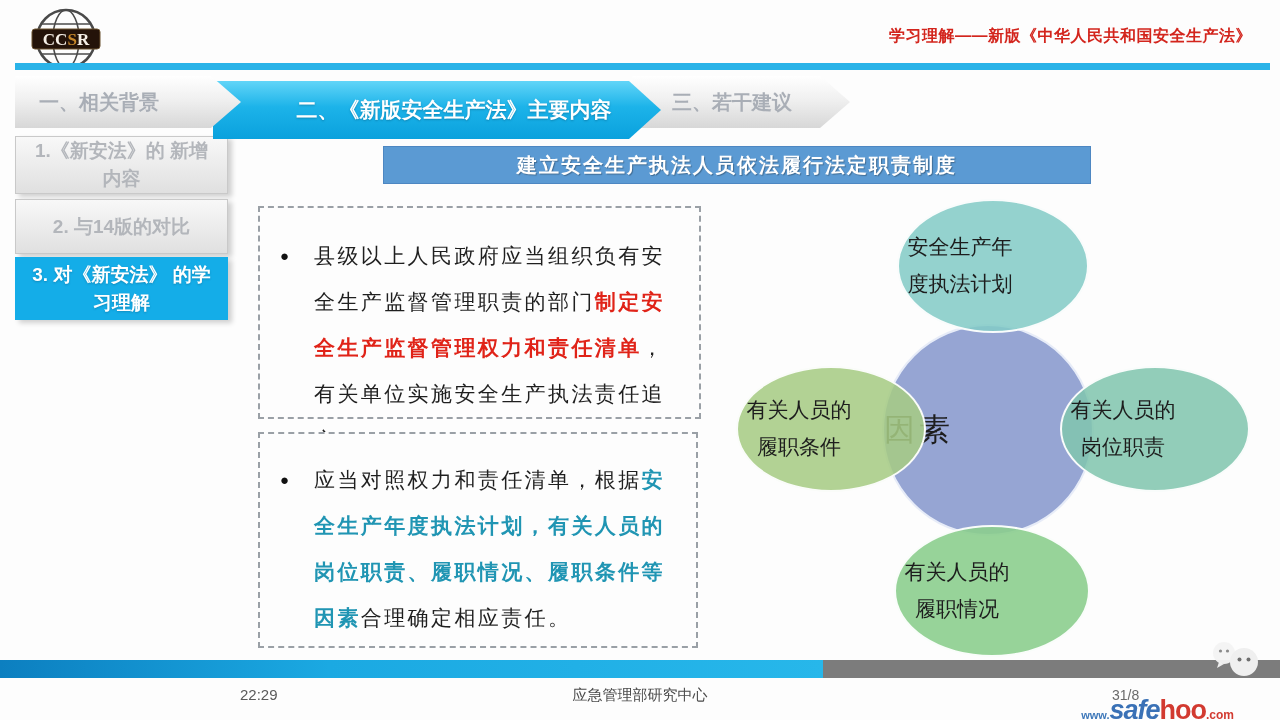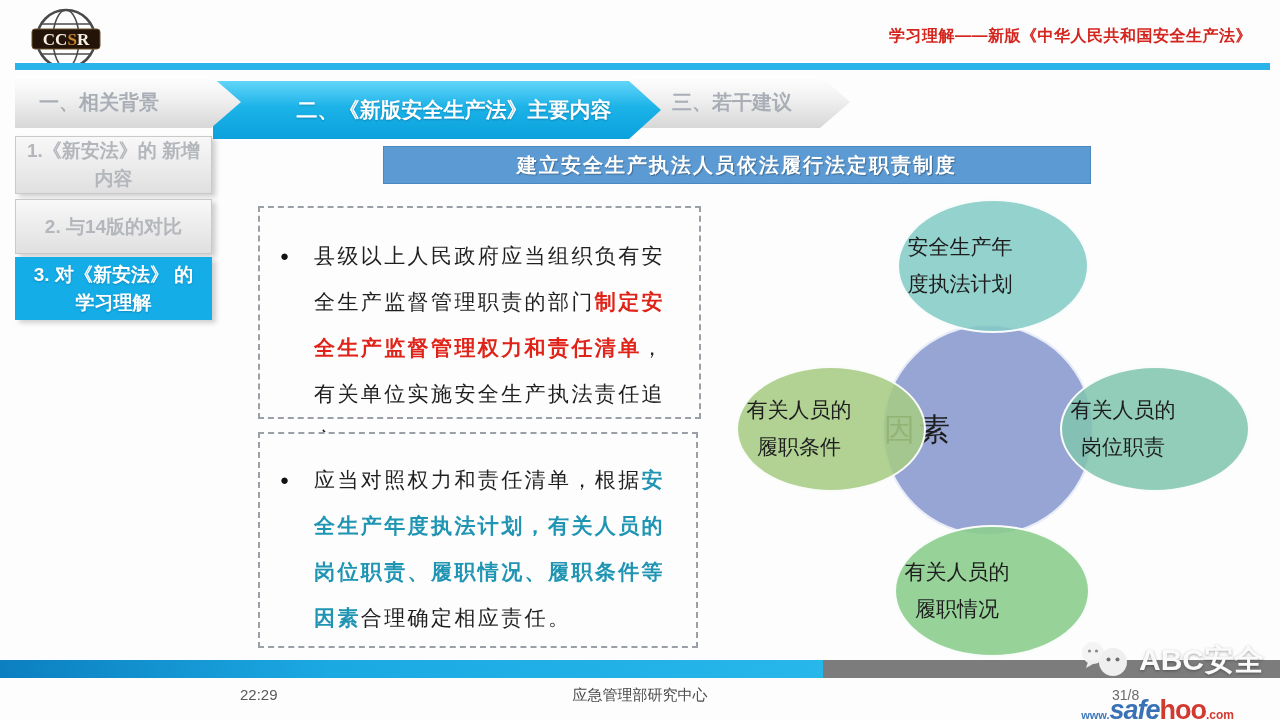--- a/index.html
+++ b/index.html
@@ -25,21 +25,21 @@
     background:linear-gradient(180deg,#62d5f8 0%,#1cb3e9 45%,#0aa1dd 100%);
     color:#fff; font-size:21px; justify-content:center; padding-left:34px;
     clip-path:polygon(0 0, calc(100% - 32px) 0, 100% 50%, calc(100% - 32px) 100%, 0 100%);
     text-shadow:0 1px 2px rgba(0,60,90,.35);
     filter:drop-shadow(2px 2px 2px rgba(0,0,0,.2));
     margin-top:8px;
   }
   .tab3 { left:632px; width:218px; z-index:1; justify-content:center; padding-right:18px; }
 
   
-  .side-item { position:absolute; left:15px; width:197px; display:flex; align-items:center; justify-content:center;
+  .side-item { position:absolute; left:15px; width:213px; display:flex; align-items:center; justify-content:center;
     text-align:center; font-weight:bold; font-size:19px; line-height:1.45;
     background:linear-gradient(180deg,#f8f8f8,#e0e0e0); color:#b3b6bb; border:1px solid #c9c9c9;
     box-shadow:4px 3px 5px rgba(0,0,0,.18); padding:18px 10px; }
   .side1 { top:136px; height:58px; }
   .side2 { top:199px; height:55px; }
   .side3 { top:257px; height:63px; background:#14ade8; color:#fff; border:none;
     text-shadow:0 1px 2px rgba(0,60,90,.3); }
 
   
   .title-bar { position:absolute; left:383px; top:146px; width:708px; height:38px;
@@ -146,21 +146,20 @@
   <div class="brand">
     <svg width="54" height="44" viewBox="0 0 54 44">
       <circle cx="14" cy="15" r="11" fill="#f3f3f3" opacity="0.95"></circle>
       <circle cx="10.5" cy="13" r="1.6" fill="#8a8a8a"></circle>
       <circle cx="17.5" cy="13" r="1.6" fill="#8a8a8a"></circle>
       <path d="M9 24 L7 30 L14 26 Z" fill="#f3f3f3" opacity="0.95"></path>
       <circle cx="34" cy="24" r="14" fill="#efefef"></circle>
       <circle cx="29.5" cy="21.5" r="2" fill="#6f6f6f"></circle>
       <circle cx="38.5" cy="21.5" r="2" fill="#6f6f6f"></circle>
     </svg>
-    <span class="brand-text">ABC安全</span>
   </div>
 
   <div class="f-time">22:29</div>
   <div class="f-org">应急管理部研究中心</div>
   <div class="f-page">31/8</div>
 
   <div class="watermark">
     <span class="wm-www">www.</span>
       <span class="wm-safe">safe</span>
       <span class="wm-hoo">hoo</span>

